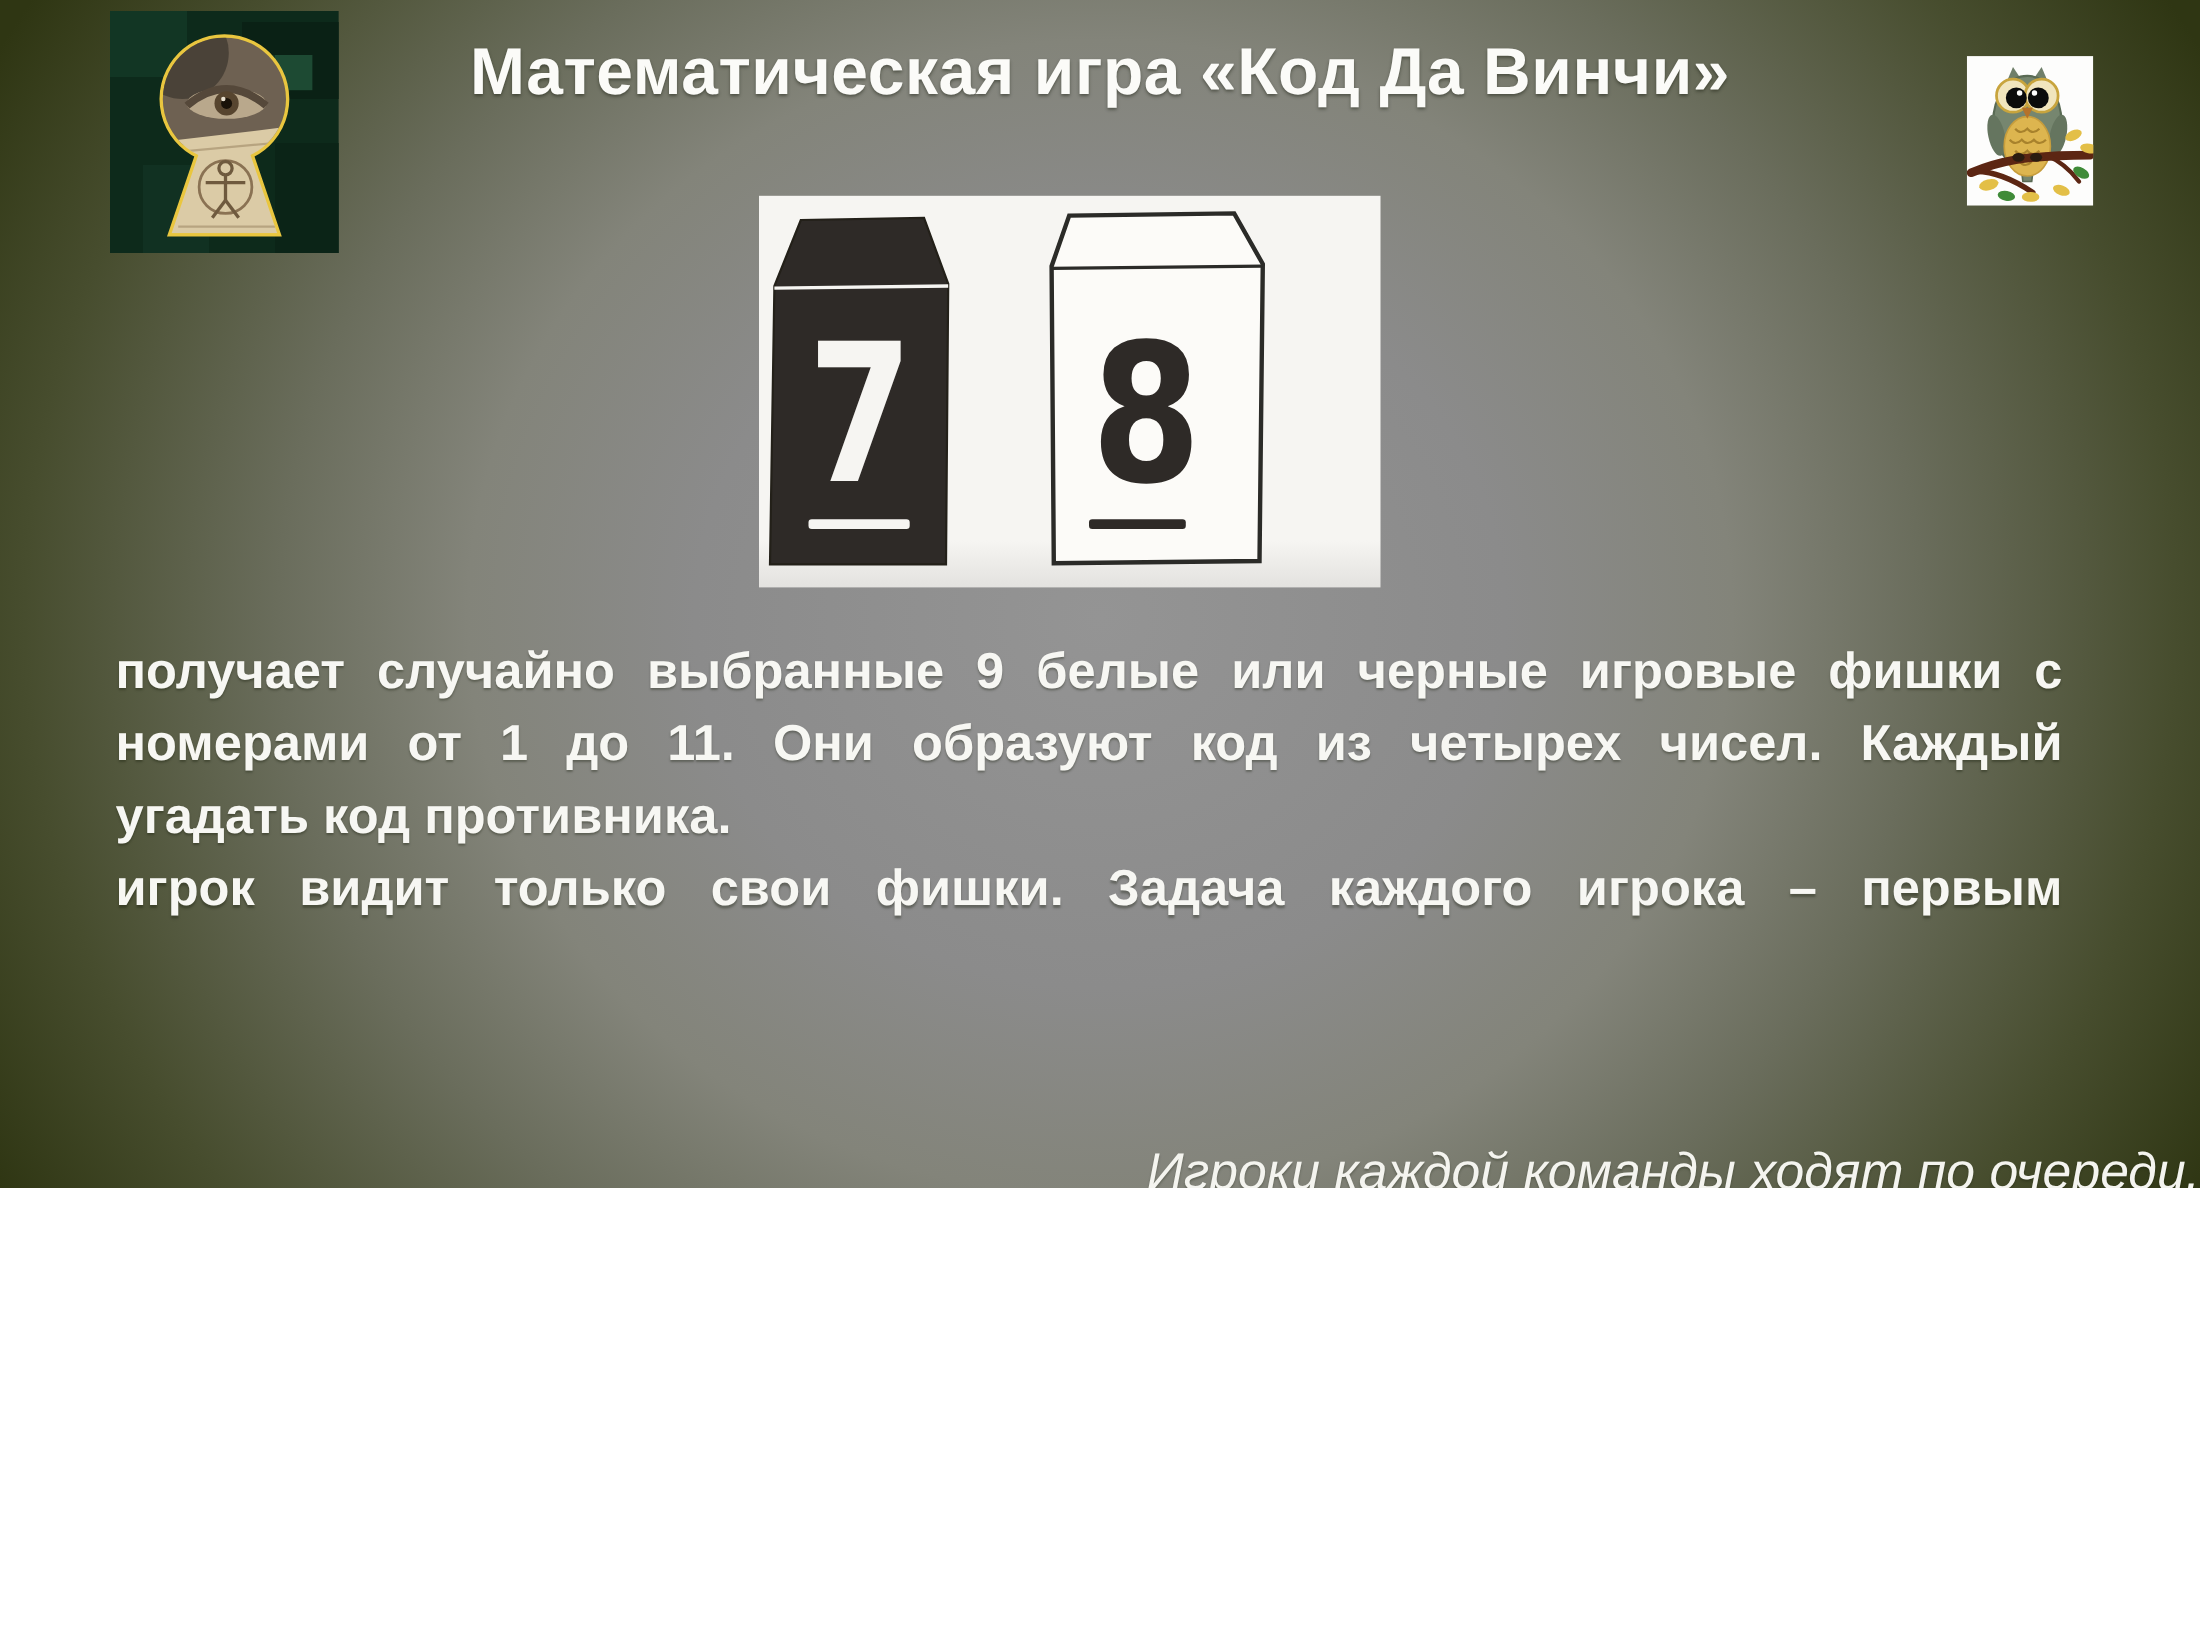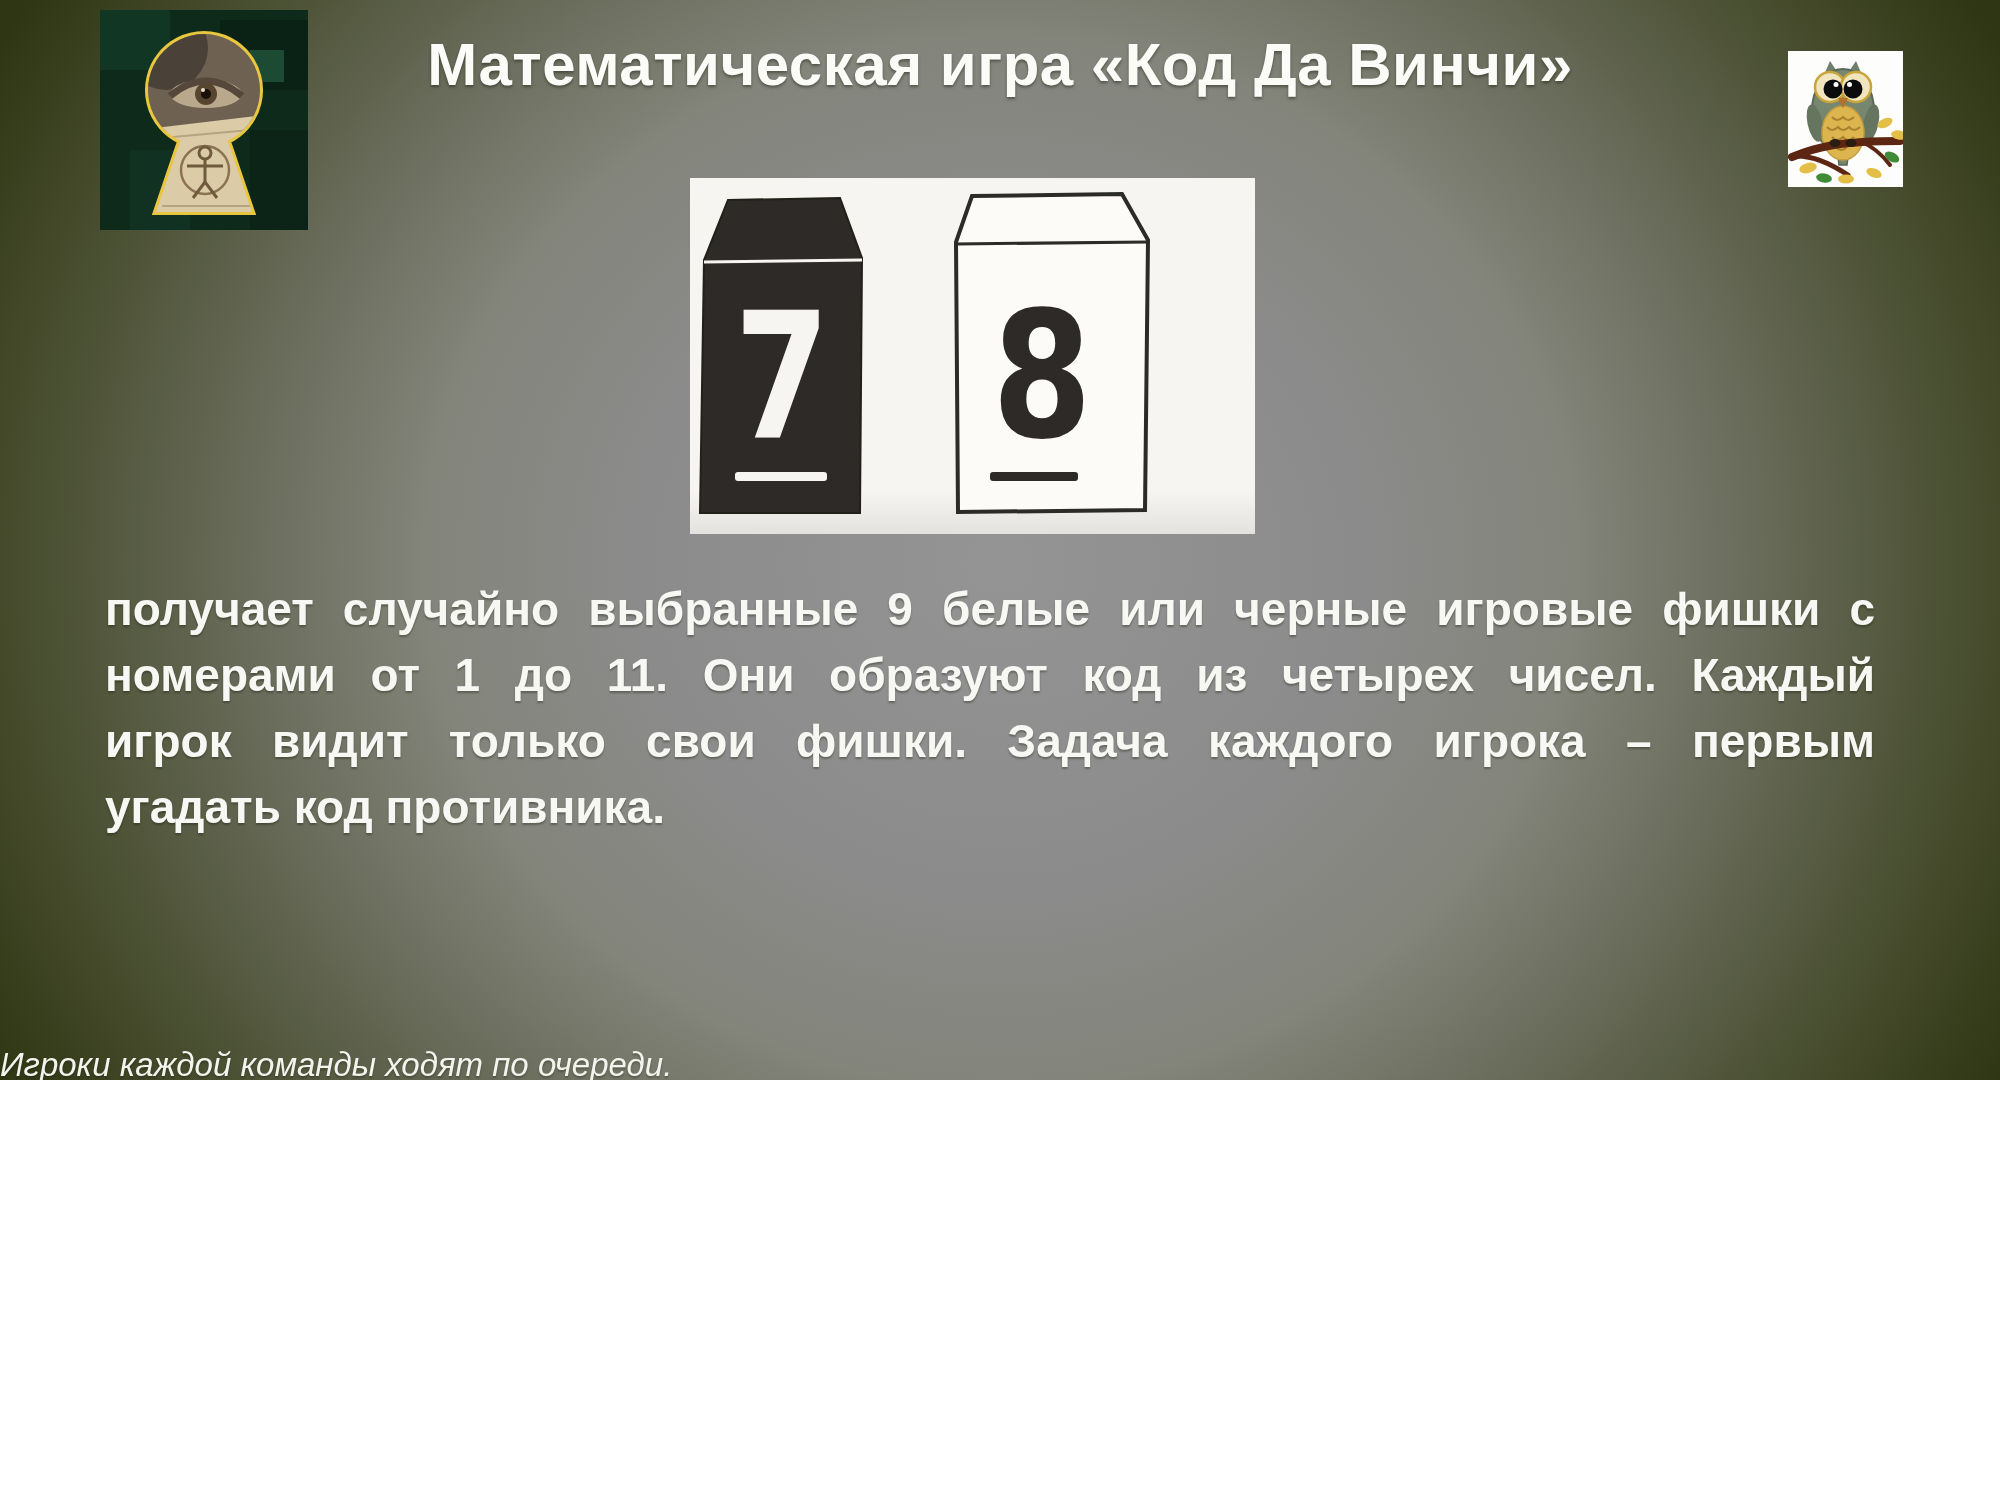--- a/index.html
+++ b/index.html
@@ -70,22 +70,22 @@
     white-space: normal;
   }
   .rules .line.last {
     text-align: left;
     text-align-last: left;
   }
 
   
   .note {
     position: absolute; left: 0; right: 0; top: 1030px;
-    text-align: left;
-    font-size: 33px;
+    text-align: right;
+    font-size: 47px;
     font-style: italic;
     color: #f4f4ef;
     line-height: 70px;
     text-shadow: 0 2px 2px rgba(20,25,10,0.3);
   }
 </style>
 </head>
 <body>
 
 <div class="slide">
@@ -191,21 +191,21 @@
         <line x1="266" y1="66" x2="458" y2="64" stroke="#2b2b28" stroke-width="3"></line>
         <text x="352" y="259" text-anchor="middle" class="tile-number" font-size="175" textLength="100" lengthAdjust="spacingAndGlyphs" fill="#2e2a27">8</text>
         <rect x="300" y="294" width="88" height="9" rx="3" fill="#2e2a27"></rect>
       </g>
     </svg>
   </div>
 
   <div class="rules">
     <div class="line">получает случайно выбранные 9 белые или черные игровые фишки с</div>
     <div class="line">номерами от 1 до 11. Они образуют код из четырех чисел. Каждый</div>
+    <div class="line last">угадать код противника.</div>
     <div class="line">игрок видит только свои фишки. Задача каждого игрока – первым</div>
-    <div class="line last">угадать код противника.</div>
   </div>
 
   <div class="note">
     <div>Игроки каждой команды ходят по очереди.</div>
   </div>
 
 </div>
 
 </body></html>

